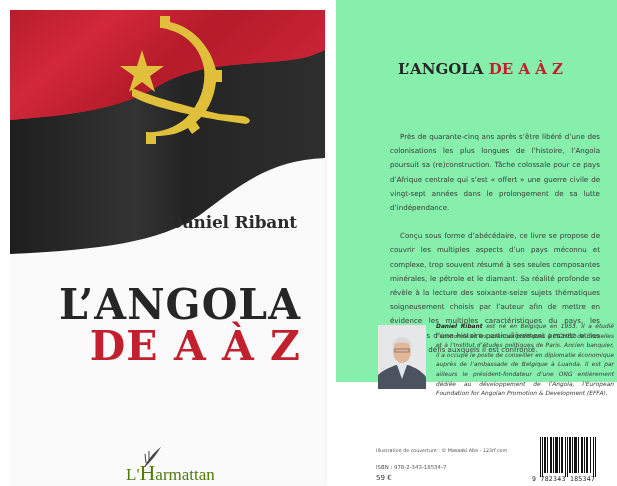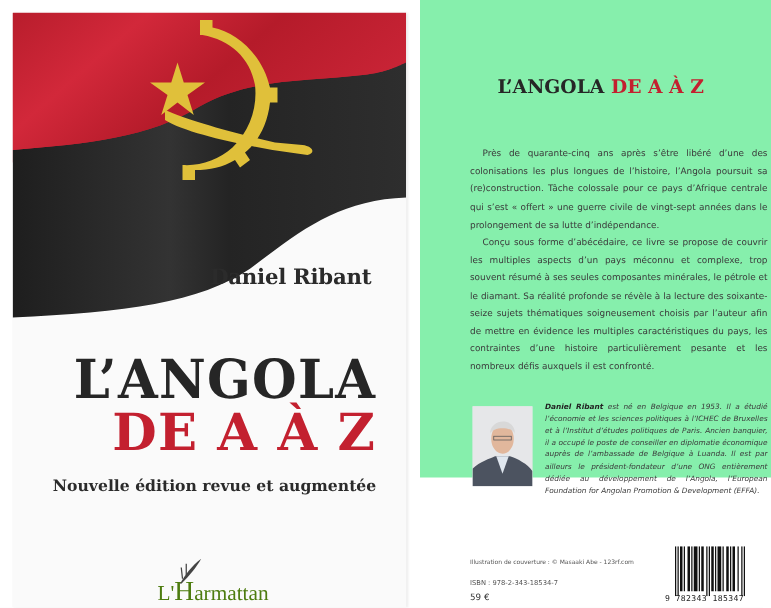--- a/index.html
+++ b/index.html
@@ -14,21 +14,21 @@
   .preface { position: absolute; right: 24px; top: 416px; font-family: "DejaVu Serif", serif; font-style: italic; font-size: 12px; color: #444; }
   .publisher { position: absolute; left: 116px; top: 450px; font-family: "Liberation Serif", serif; font-size: 17px; color: #4d7c0f; }
   .publisher .big-h { font-size: 22px; position: relative; }
   .quill { position: absolute; left: 14px; top: -14px; }
 
   .back { position: absolute; left: 336px; top: 0; width: 289px; height: 382px; background: #86efac; }
   .back-title { position: absolute; left: 0; width: 289px; top: 60px; text-align: center; font-family: "DejaVu Serif", serif; font-weight: 900; font-size: 15px; }
   .back-title .dark { color: #262626; }
   .back-title .red { color: #c3202f; }
   .blurb { position: absolute; left: 40px; top: 116px; width: 238px; font-family: "DejaVu Sans", sans-serif; font-size: 7.1px; line-height: 14.2px; color: #3a3a3a; text-align: justify; }
-  .blurb p { margin: 0; text-indent: 10px; }
+  .blurb p { margin: 14px; text-indent: 10px; }
   .bio-photo { position: absolute; left: 42px; top: 325px; width: 48px; height: 64px; background: linear-gradient(180deg, #e9eaec 0%, #dfe1e3 100%); overflow: hidden; }
   .bio-text { position: absolute; left: 100px; top: 322px; width: 178px; font-family: "DejaVu Sans", sans-serif; font-style: italic; font-size: 5.9px; line-height: 9.6px; color: #3a3a3a; text-align: justify; }
   .bio-text b { font-weight: bold; color: #222; }
   .credit { position: absolute; left: 40px; top: 448px; font-size: 4.8px; color: #555; }
   .isbn { position: absolute; left: 40px; top: 464px; font-size: 5.4px; color: #555; }
   .price { position: absolute; left: 40px; top: 474px; font-size: 7px; color: #333; }
   .barcode { position: absolute; left: 202px; top: 437px; width: 60px; height: 40px; }
   .barcode-digits { position: absolute; left: 196px; top: 475px; font-family: "DejaVu Sans Mono", monospace; font-size: 6.5px; color: #222; letter-spacing: 0.3px; }
 </style>
 </head>
@@ -56,21 +56,20 @@
     <g fill="#e0c03a">
       <path d="M150 6 L160 6 L160 12 C 180 16, 200 34, 206 60 L212 60 L212 72 L206 72 C 204 90, 196 104, 186 112 L190 118 L182 124 L178 118 C 168 124, 158 126, 146 126 L146 134 L136 134 L136 122 C 150 123, 165 118, 176 108 C 190 94, 196 76, 194 58 C 190 36, 174 22, 152 18 L150 18 Z"></path>
       <polygon points="132,40 137,56 154,56 140,66 145,82 132,72 119,82 124,66 110,56 127,56"></polygon>
       <path d="M122 78 C 140 86, 175 96, 210 104 L232 106 C 240 107, 243 112, 236 114 L208 110 C 175 104, 138 96, 122 86 Z"></path>
     </g>
   </svg>
 
   <div class="author-front">Daniel Ribant</div>
   <div class="title-front title-l1">L’ANGOLA</div>
   <div class="title-front title-l2">DE A À Z</div>
-  <div class="subtitle-front">Nouvelle édition revue et augmentée</div>
 
   <div class="publisher">
     <span>L'</span><span class="big-h">H</span><span>armattan</span>
     <svg class="quill" width="22" height="22" viewBox="0 0 22 22">
       <path d="M4 21 C 8 14, 13 7, 21 1 C 17 8, 12 14, 5 21 Z" fill="#444"></path>
       <path d="M6 17 L 5 8 M9 14 L 9 5" stroke="#444" stroke-width="1"></path>
     </svg>
   </div>
 </div>
 

